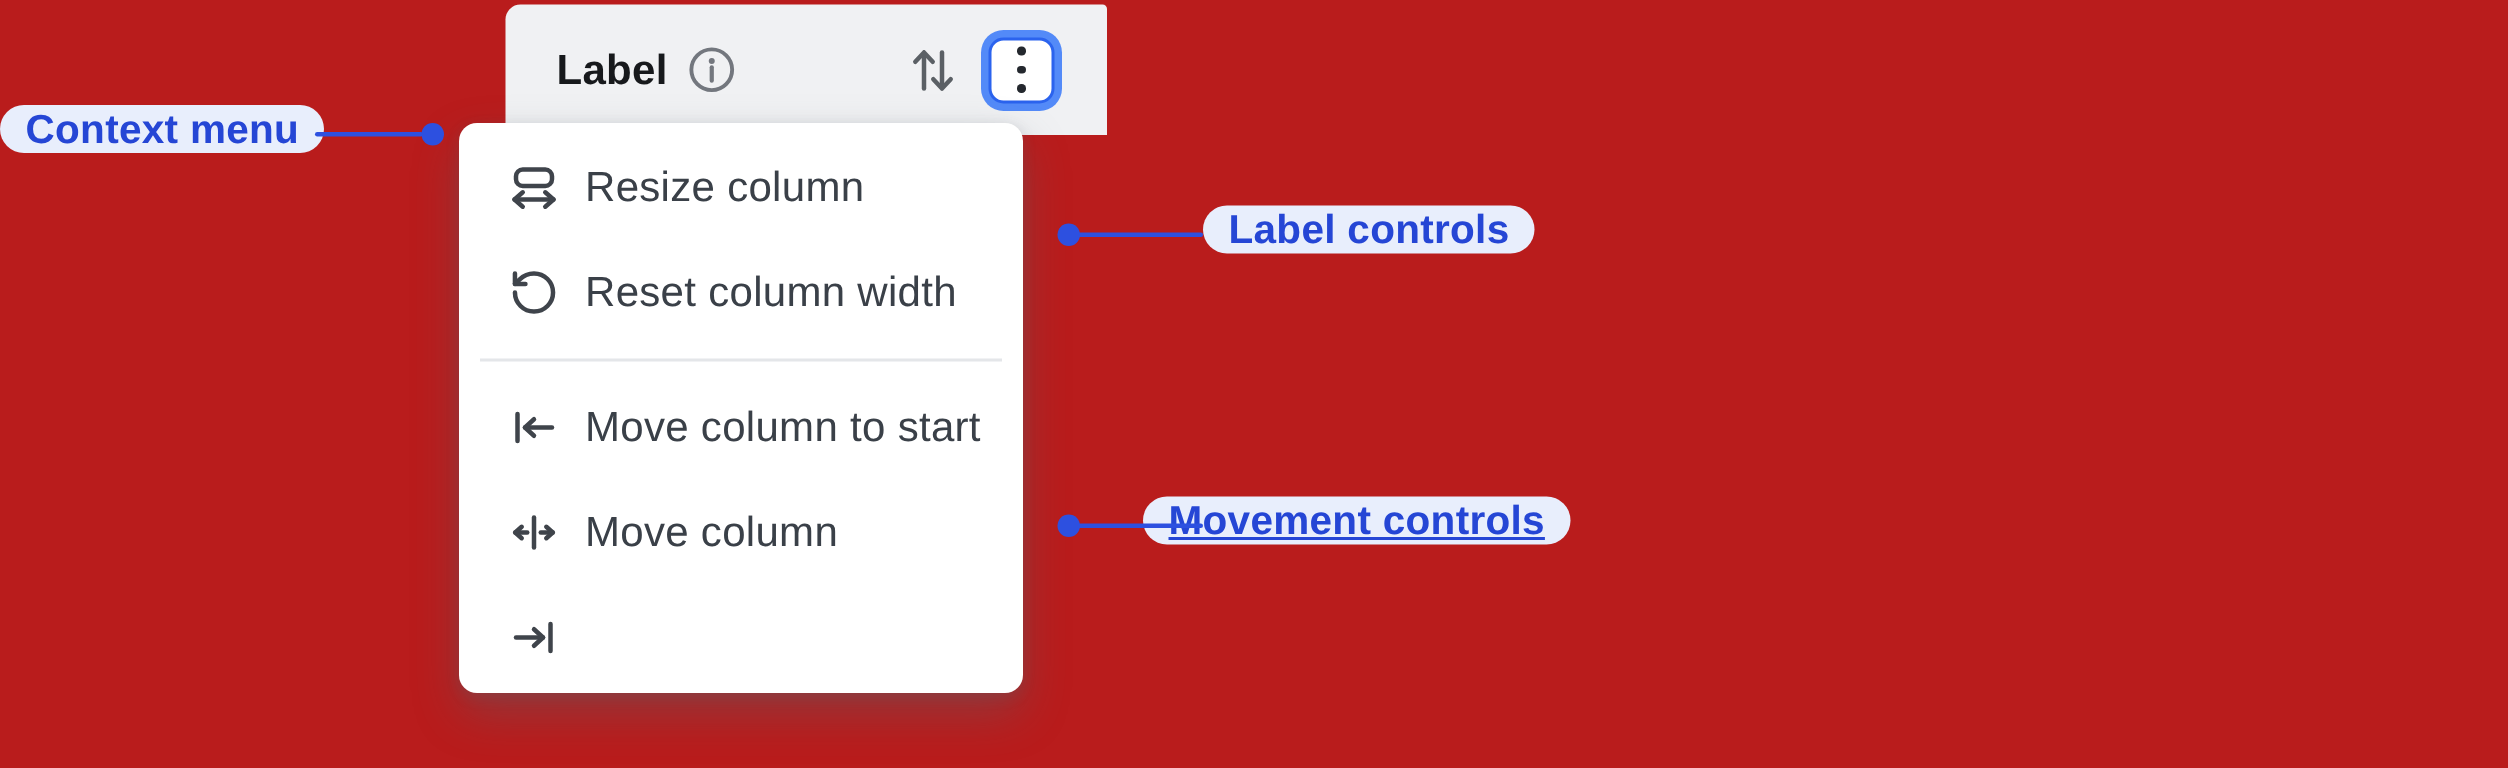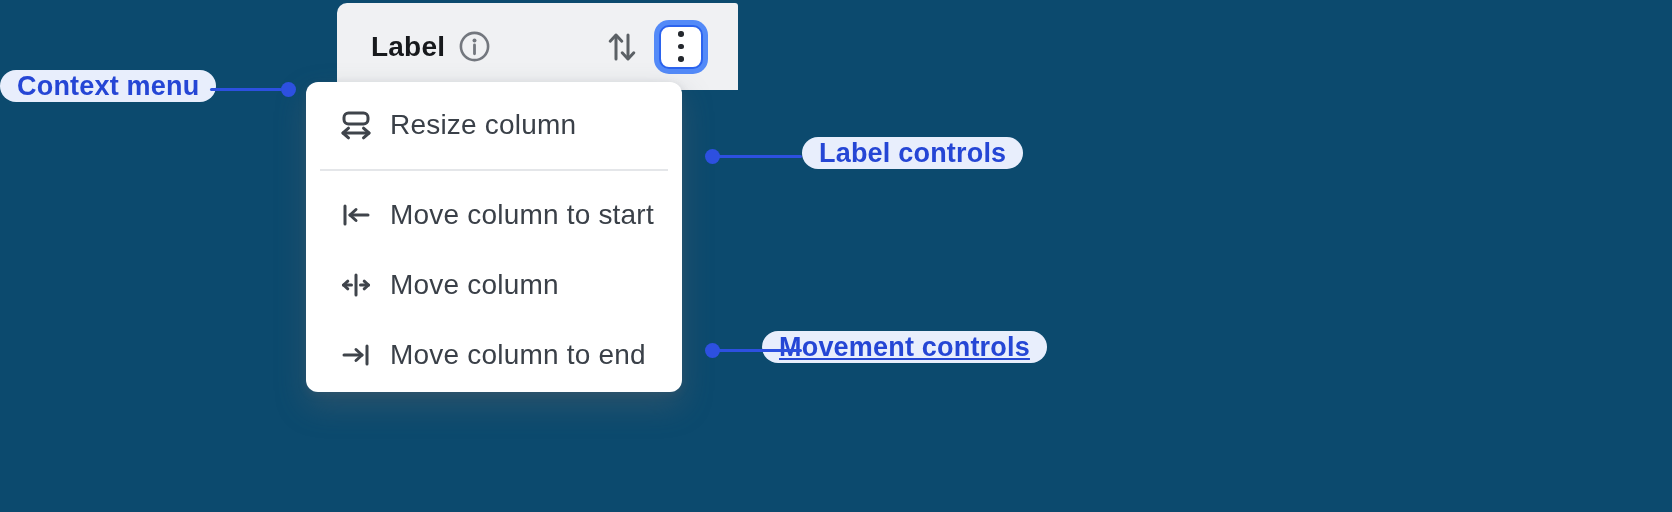--- a/index.html
+++ b/index.html
@@ -13,21 +13,21 @@
     --icon_gray:#5b6065;
     --info_gray:#73777e;
     --focus_ring:#538af8;
     --focus_border:#2b63ee;
     --divider:#e4e6e9;
     --dot_dark:#24282e;
   }
   *{box-sizing:border-box;margin:0;padding:0;}
   html,body{background:#ffffff;}
   body{font-family:"Liberation Sans",sans-serif;}
-  .canvas{position:relative;width:1672px;height:512px;background:#0c4a6e;overflow:hidden;}
+  .canvas{position:relative;width:1672px;height:512px;background:#b91c1c;overflow:hidden;}
 
   
   .col-header{
     position:absolute;left:337px;top:3px;width:401px;height:87px;
     background:var(--header_bg);
     border-radius:10px 3px 0 0;
     display:flex;align-items:center;
   }
   .col-header-label{
     margin-left:34px;font-size:28px;font-weight:700;color:var(--header_text);
@@ -127,20 +127,29 @@
         <svg width="34" height="34" viewBox="0 0 34 34" fill="none" stroke="currentColor" stroke-width="3" stroke-linecap="round" stroke-linejoin="round">
           <rect x="5" y="5" width="24" height="11" rx="4.5"></rect>
           <path d="M4 25 H30"></path>
           <path d="M4 25 l5.5 -4.8 M4 25 l5.5 4.8"></path>
           <path d="M30 25 l-5.5 -4.8 M30 25 l-5.5 4.8"></path>
         </svg>
       </span>
       <span class="mi-label">Resize column</span>
     </button>
 
+    <button class="menu-item">
+      <span class="mi-icon">
+        <svg width="34" height="34" viewBox="0 0 34 34" fill="none" stroke="currentColor" stroke-width="3" stroke-linecap="round" stroke-linejoin="round">
+          <path d="M4.3 17 a12.7 12.7 0 1 0 12.7 -12.7 13.6 13.6 0 0 0 -9.5 3.9 L4.3 11.3"></path>
+          <path d="M4.3 4.3 v7 h7"></path>
+        </svg>
+      </span>
+      <span class="mi-label">Reset column width</span>
+    </button>
 
     <div class="menu-divider"></div>
 
     <button class="menu-item">
       <span class="mi-icon">
         <svg width="34" height="34" viewBox="0 0 34 34" fill="none" stroke="currentColor" stroke-width="3" stroke-linecap="round" stroke-linejoin="round">
           <path d="M6 8 V26"></path>
           <path d="M29 17 H11"></path>
           <path d="M11 17 l6 -5.5 M11 17 l6 5.5"></path>
         </svg>
@@ -162,21 +171,20 @@
     </button>
 
     <button class="menu-item">
       <span class="mi-icon">
         <svg width="34" height="34" viewBox="0 0 34 34" fill="none" stroke="currentColor" stroke-width="3" stroke-linecap="round" stroke-linejoin="round">
           <path d="M28 8 V26"></path>
           <path d="M5 17 H23"></path>
           <path d="M23 17 l-6 -5.5 M23 17 l-6 5.5"></path>
         </svg>
       </span>
-      <span class="mi-label">Move column to end</span>
     </button>
   </div>
 
   <div class="pill pill-context">
     <span>Context menu</span>
   </div>
   <div class="connector connector-context"></div>
   <div class="cdot cdot-context"></div>
 
   <div class="pill pill-resize">

